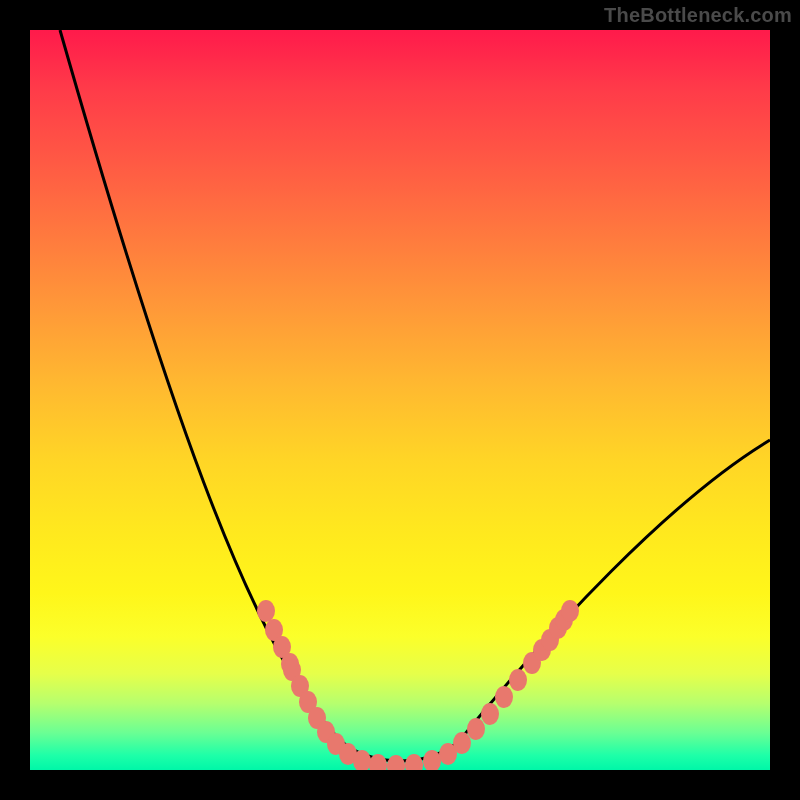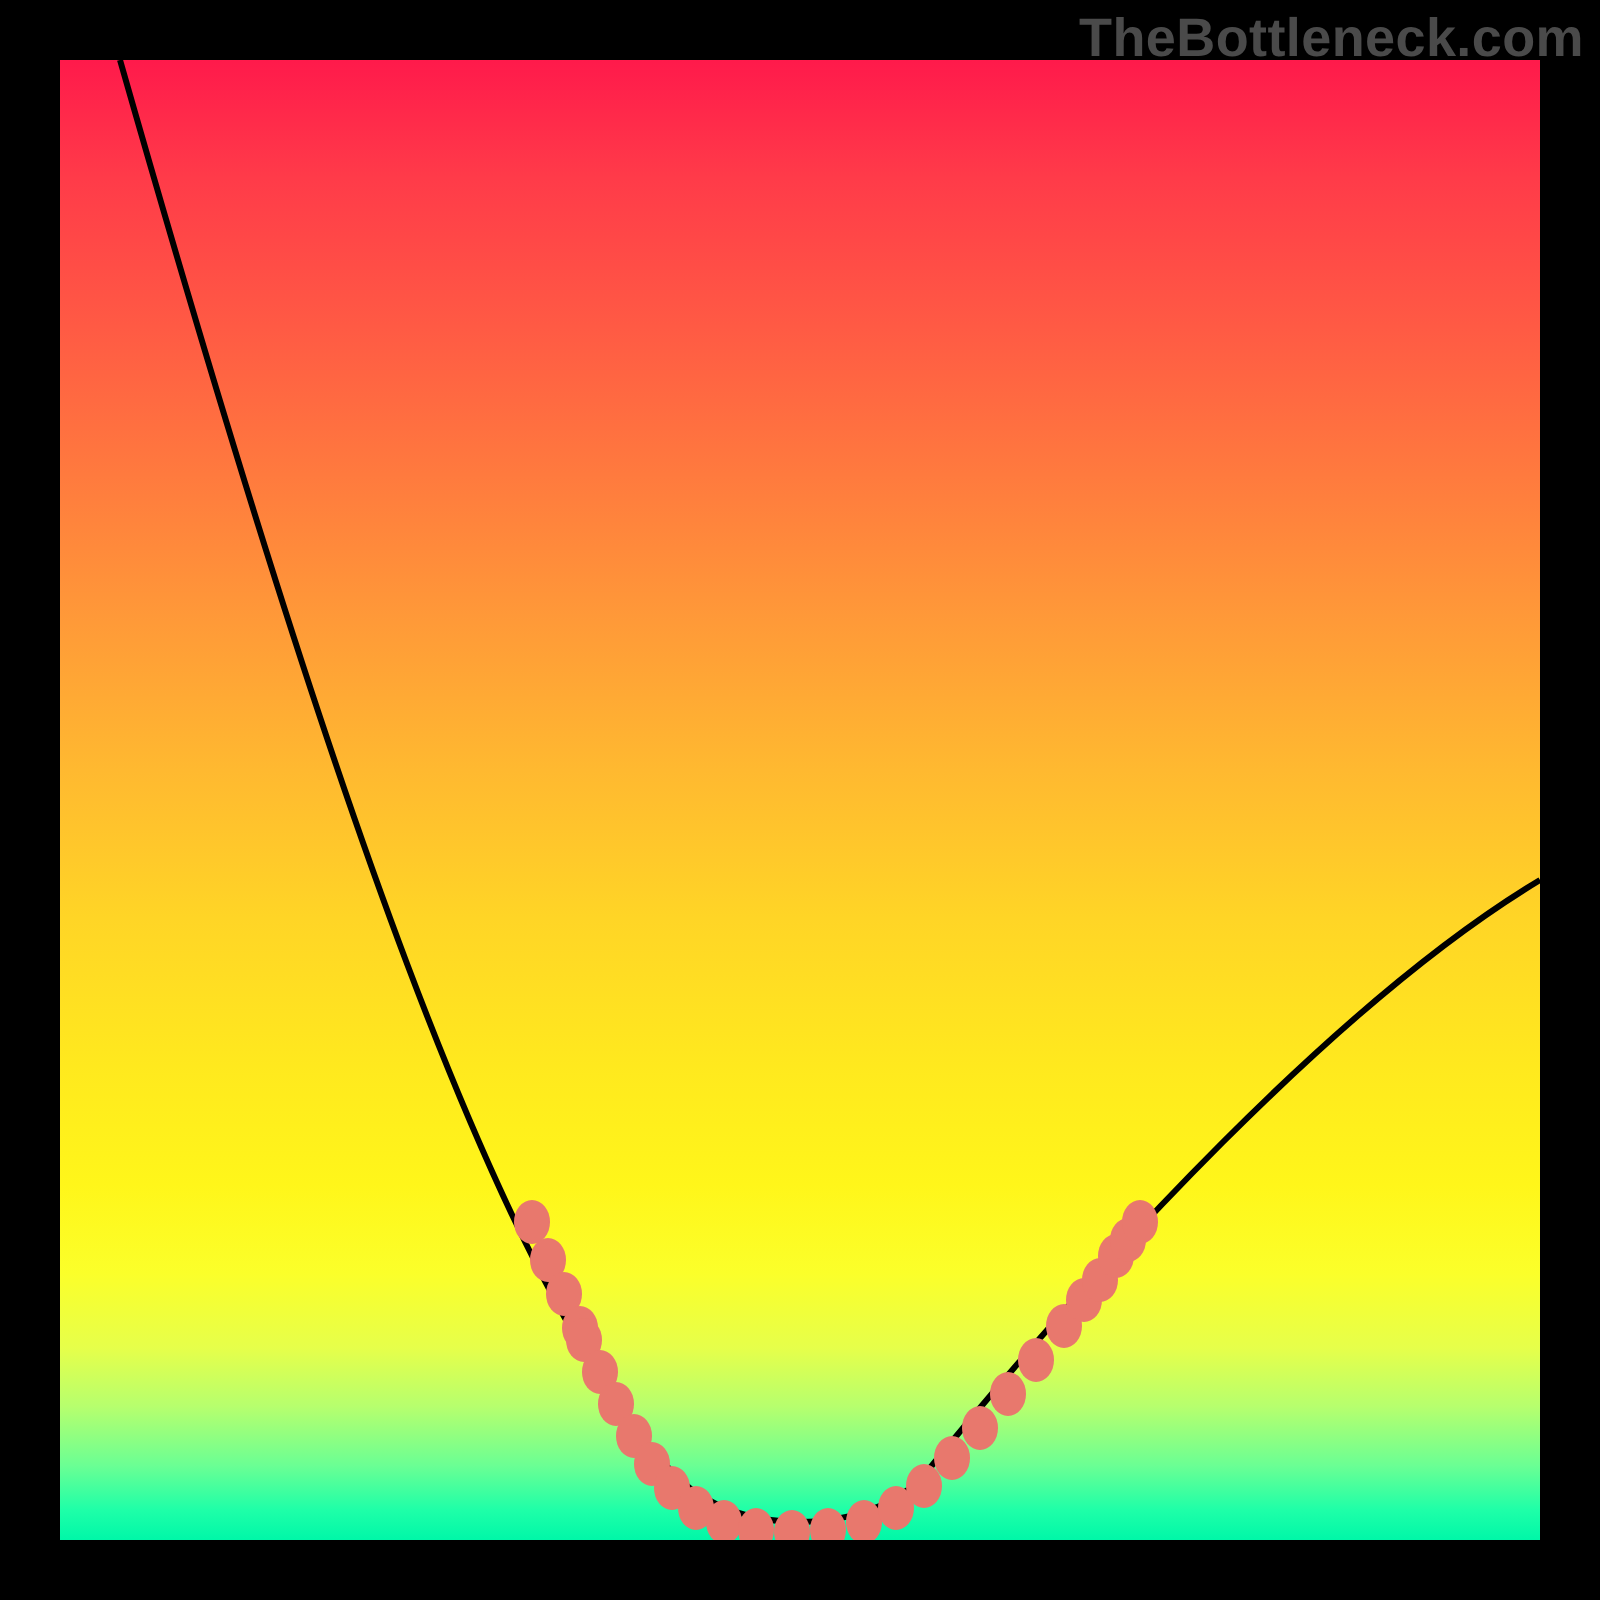--- a/index.html
+++ b/index.html
@@ -38,21 +38,21 @@
       #6aff94 95%,
       #1effa8 98%,
       #00f7a8 100%
     );
   }
   .watermark {
     position: absolute;
     top: 4px;
     right: 8px;
     color: #4a4a4a;
-    font-size: 27px;
+    font-size: 20px;
     font-weight: 600;
     letter-spacing: 0.2px;
     user-select: none;
   }
   svg.curve {
     position: absolute;
     inset: 0;
   }
 </style>
 </head>

